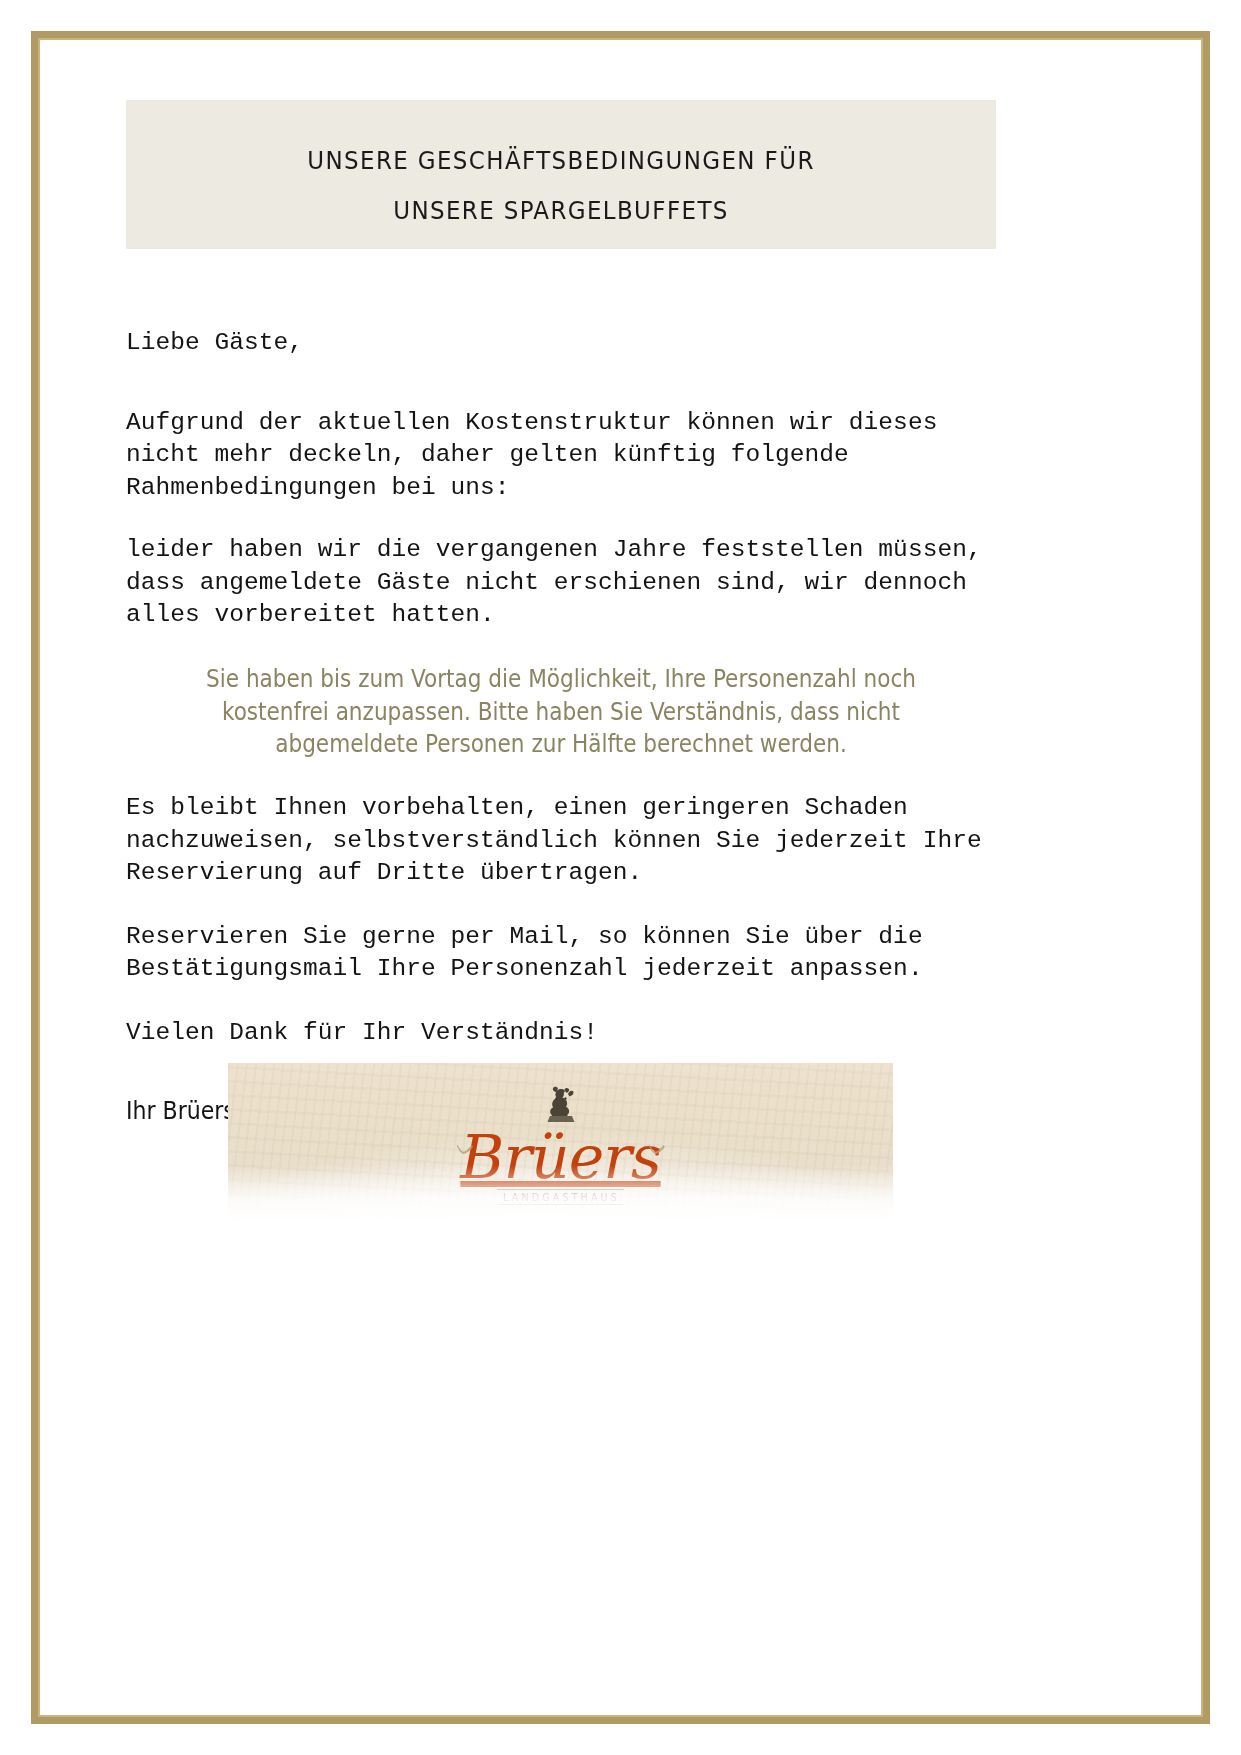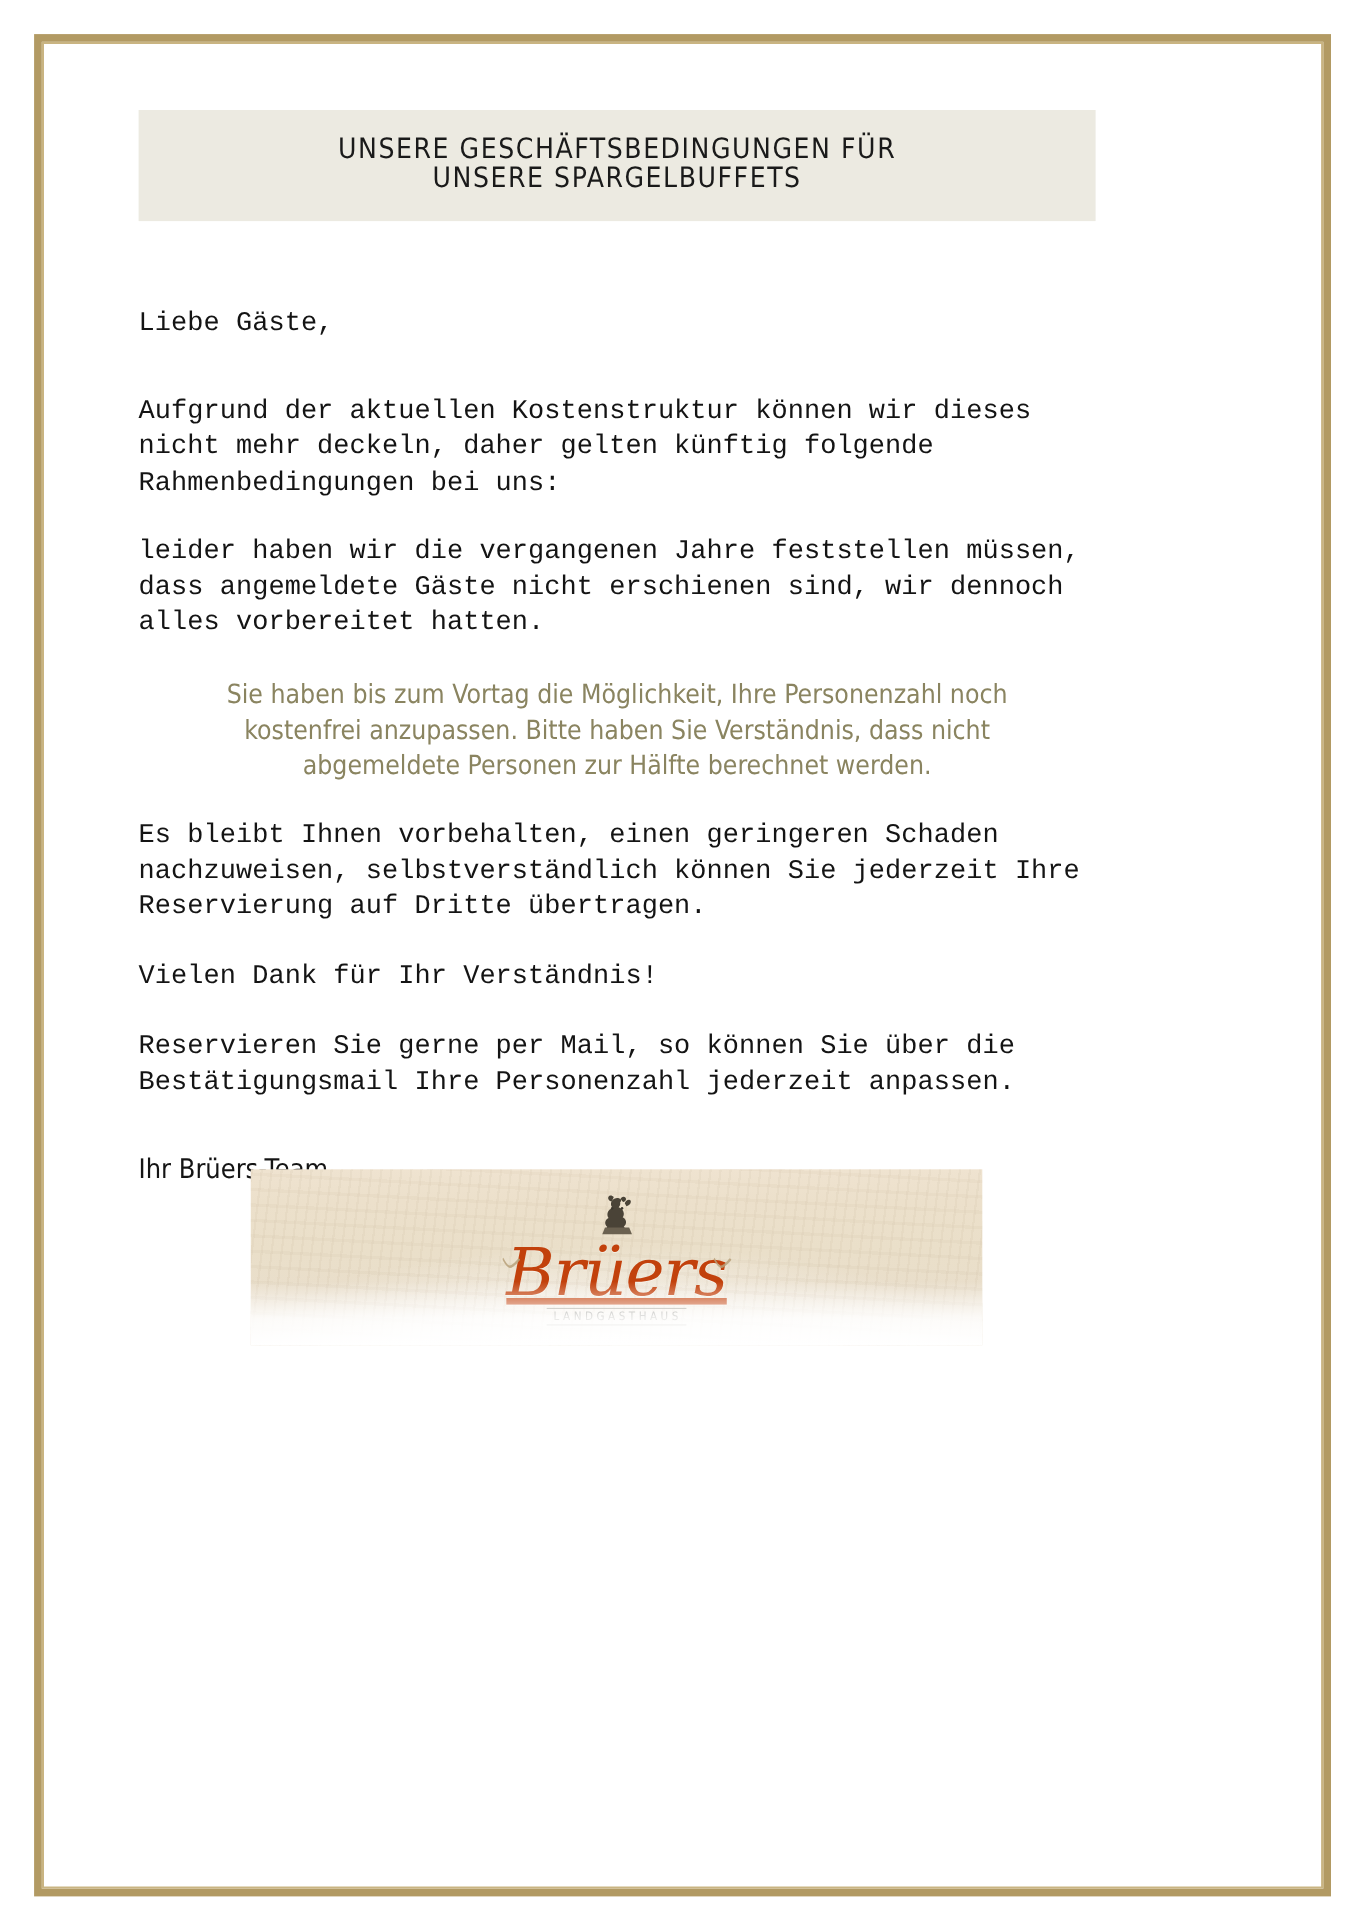--- a/index.html
+++ b/index.html
@@ -50,20 +50,21 @@
     text-align: center;
     margin-bottom: 0;
   }
   .header-line {
     font-size: 25.5px;
     letter-spacing: 1.4px;
     color: #1a1a1a;
     line-height: 1.0;
     font-weight: 400;
     white-space: nowrap;
+    margin-top: 24px;
   }
   .header-line + .header-line {
   }
   
   .body-block {
     margin-top: 78px;
   }
   .para {
     font-size: 24.5px;
     line-height: 1.33;
@@ -187,23 +188,23 @@
       <p class="para greeting">Liebe Gäste,</p>
 
       <p class="para tight">Aufgrund der aktuellen Kostenstruktur können wir dieses nicht mehr deckeln, daher gelten künftig folgende Rahmenbedingungen bei uns:</p>
 
       <p class="para">leider haben wir die vergangenen Jahre feststellen müssen, dass angemeldete Gäste nicht erschienen sind, wir dennoch alles vorbereitet hatten.</p>
 
       <p class="emphasis">Sie haben bis zum Vortag die Möglichkeit, Ihre Personenzahl noch kostenfrei anzupassen. Bitte haben Sie Verständnis, dass nicht abgemeldete Personen zur Hälfte berechnet werden.</p>
 
       <p class="para">Es bleibt Ihnen vorbehalten, einen geringeren Schaden nachzuweisen, selbstverständlich können Sie jederzeit Ihre Reservierung auf Dritte übertragen.</p>
 
+      <p class="para">Reservieren Sie gerne per Mail, so können Sie über die Bestätigungsmail Ihre Personenzahl jederzeit anpassen.</p>
+
       <p class="para">Vielen Dank für Ihr Verständnis!</p>
-
-      <p class="para">Reservieren Sie gerne per Mail, so können Sie über die Bestätigungsmail Ihre Personenzahl jederzeit anpassen.</p>
 
       <p class="signature">Ihr Brüers-Team</p>
 
     </div>
   </div>
 
   <div class="logo-wrap">
     <div class="logo-bg"></div>
     <div class="logo-grain"></div>
     <div class="logo-inner">

